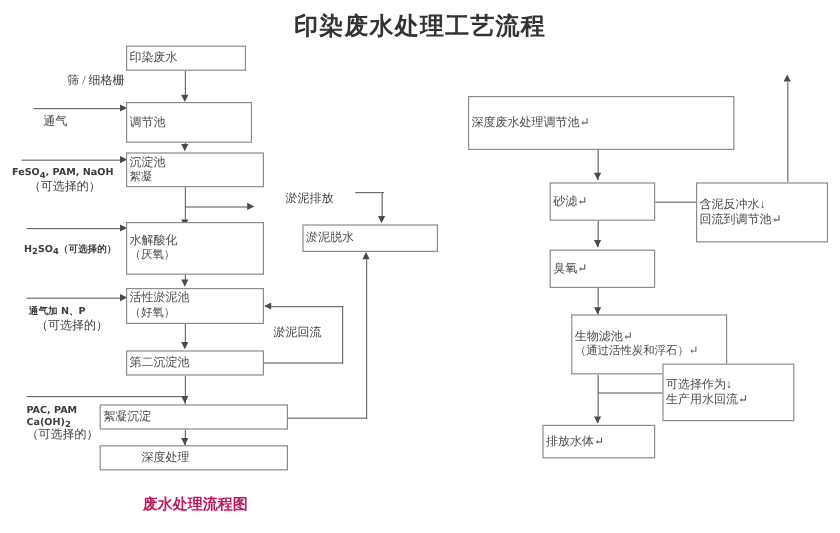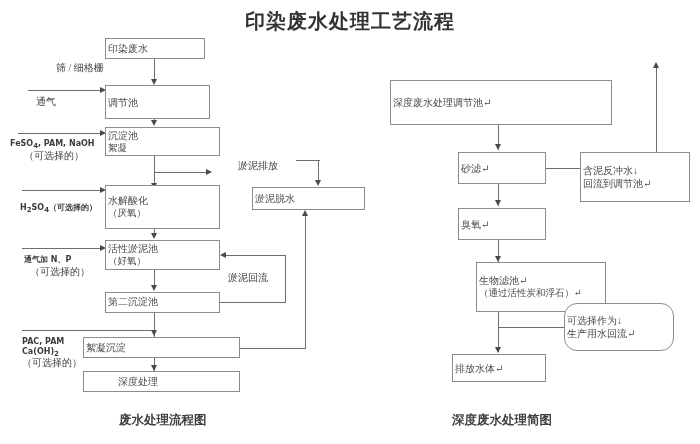--- a/index.html
+++ b/index.html
@@ -66,21 +66,21 @@
   .lbl.sans{font-family:"DejaVu Sans","Liberation Sans",sans-serif;font-size:8px;font-weight:bold;}
   .lbl.bold{font-weight:normal;}
   sub{font-size:7px;vertical-align:-2px;}
 
   
   .caption{
     position:absolute;
     font-family:"DejaVu Sans","Liberation Sans",sans-serif;
     font-weight:bold;
     font-size:12.5px;
-    color:#404040;
+    color:#be185d;
     white-space:nowrap;
   }
 </style>
 </head>
 <body>
 
 <div id="stage">
 
   <div class="title">印染废水处理工艺流程</div>
 
@@ -141,21 +141,21 @@
   <div class="lbl" style="left:30px;top:266px;">（可选择的）</div>
 
   <div class="box" style="left:105px;top:240px;width:115px;height:30px;">
     <span>活性淤泥池</span>
     <span class="l2">（好氧）</span>
   </div>
 
   <div class="ln lnv" style="left:154px;top:270px;height:16px;"></div>
   <div class="ar ar-d" style="left:151px;top:285px;"></div>
 
-  <div class="box" style="left:105px;top:292px;width:115px;height:21px;font-family:Liberation Mono, monospace;">
+  <div class="box" style="left:105px;top:292px;width:115px;height:21px;">
     <span>第二沉淀池</span>
   </div>
 
   <div class="ln lnh" style="left:220px;top:302px;width:66px;"></div>
   <div class="ln lnv" style="left:285px;top:255px;height:48px;"></div>
   <div class="ln lnh" style="left:226px;top:255px;width:60px;"></div>
   <div class="ar ar-l" style="left:220px;top:251.5px;"></div>
   <div class="lbl bold" style="left:228px;top:272px;">淤泥回流</div>
 
   <div class="ln lnv" style="left:154px;top:313px;height:25px;"></div>
@@ -226,25 +226,24 @@
   <div class="box" style="left:436px;top:262px;width:130px;height:50px;margin-left:40px;">
     <span>生物滤池↵</span>
     <span class="l2">（通过活性炭和浮石）↵</span>
   </div>
 
   <div class="ln lnv" style="left:498px;top:312px;height:40px;"></div>
   <div class="ln lnh" style="left:498px;top:327px;width:80px;"></div>
   <div class="ar ar-r" style="left:574px;top:323.5px;"></div>
   <div class="ar ar-d" style="left:495px;top:347px;"></div>
 
-  <div class="box" style="left:564px;top:303px;width:110px;height:48px;border-radius:13px;">
+  <div class="box" style="left:552px;top:303px;width:110px;height:48px;">
     <span>可选择作为↓</span>
     <span>生产用水回流↵</span>
   </div>
 
   <div class="box" style="left:452px;top:354px;width:94px;height:28px;">
     <span>排放水体↵</span>
   </div>
 
   <div class="caption" style="left:119px;top:412px;">废水处理流程图</div>
-  <div class="caption" style="left:452px;top:412px;">深度废水处理简图</div>
 
 </div>
 
 </body></html>

